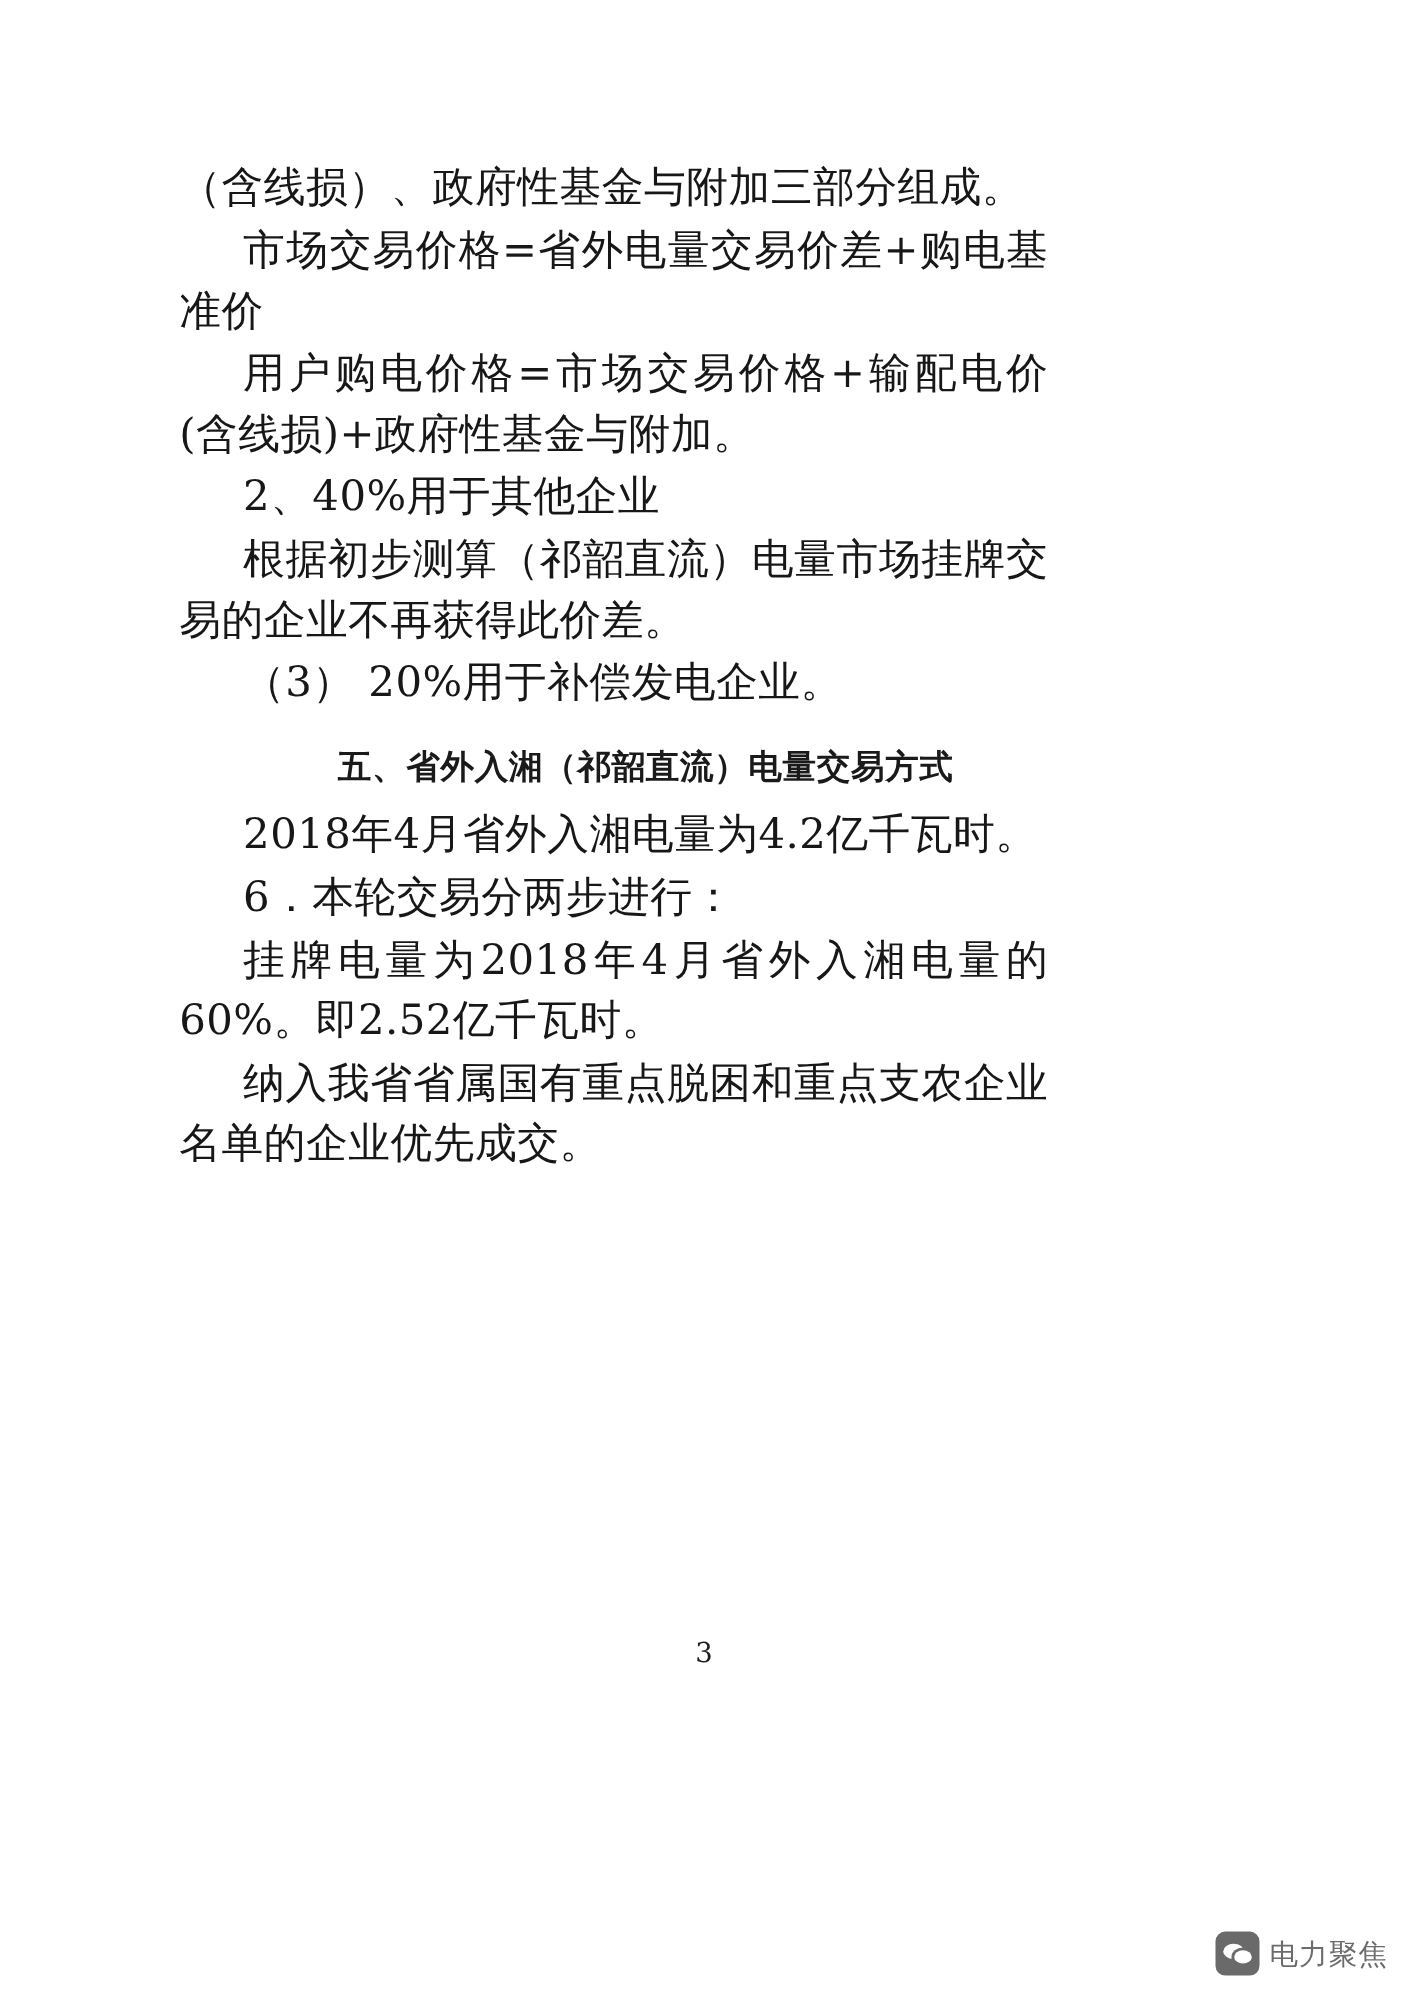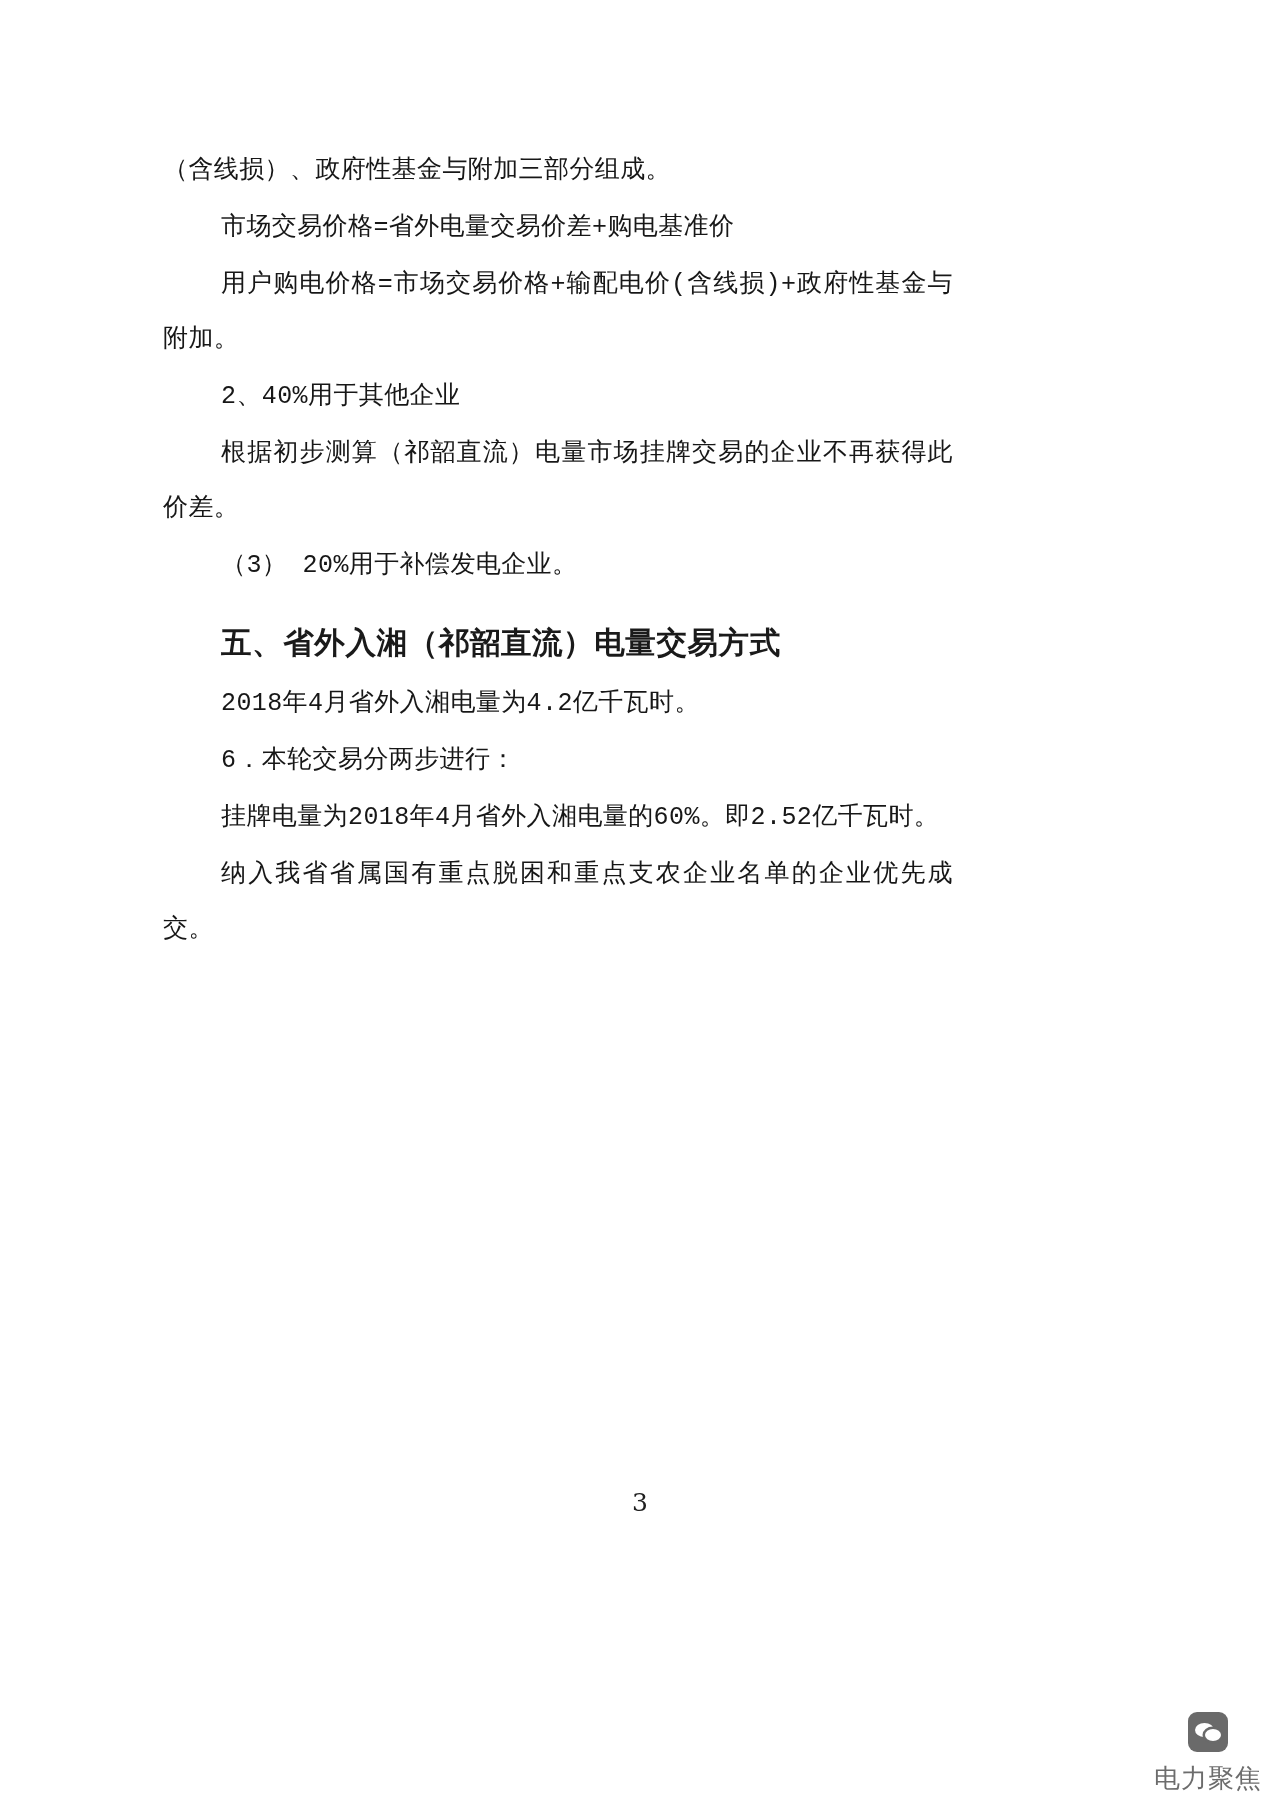--- a/index.html
+++ b/index.html
@@ -22,63 +22,62 @@
     height: 1810px;
     background: #fff;
   }
   .content {
     position: absolute;
     left: 163px;
     top: 143px;
     width: 790px;
   }
   .para {
-    font-size: 25px;
+    font-size: 38px;
     line-height: 55px;
     letter-spacing: 0.4px;
     margin: 0 0 2px 0;
     text-align: justify;
     text-justify: inter-ideograph;
     color: #171717;
-    font-family: Liberation Mono, monospace;
   }
   .indent {
     text-indent: 58px;
   }
   .bold {
     font-weight: bold;
   }
   .heading {
     font-size: 30.5px;
     line-height: 55px;
     font-weight: bold;
     margin: 22px 0 6px 0;
     text-indent: 58px;
     letter-spacing: 0.6px;
+    text-align: center;
   }
   .page-number {
     position: absolute;
     left: 0;
     top: 1488px;
     width: 1280px;
     text-align: center;
     font-size: 25px;
     font-family: "DejaVu Serif", serif;
     color: #1f1f1f;
   }
   
   .wechat-badge {
     position: absolute;
     right: 18px;
     bottom: 14px;
     display: flex;
     align-items: center;
     gap: 9px;
     opacity: 0.82;
-    flex-direction: column;
   }
   .wechat-icon {
     width: 40px;
     height: 40px;
     border-radius: 9px;
     background: #4a4a4a;
     position: relative;
     flex: none;
   }
   .wechat-icon::before {

